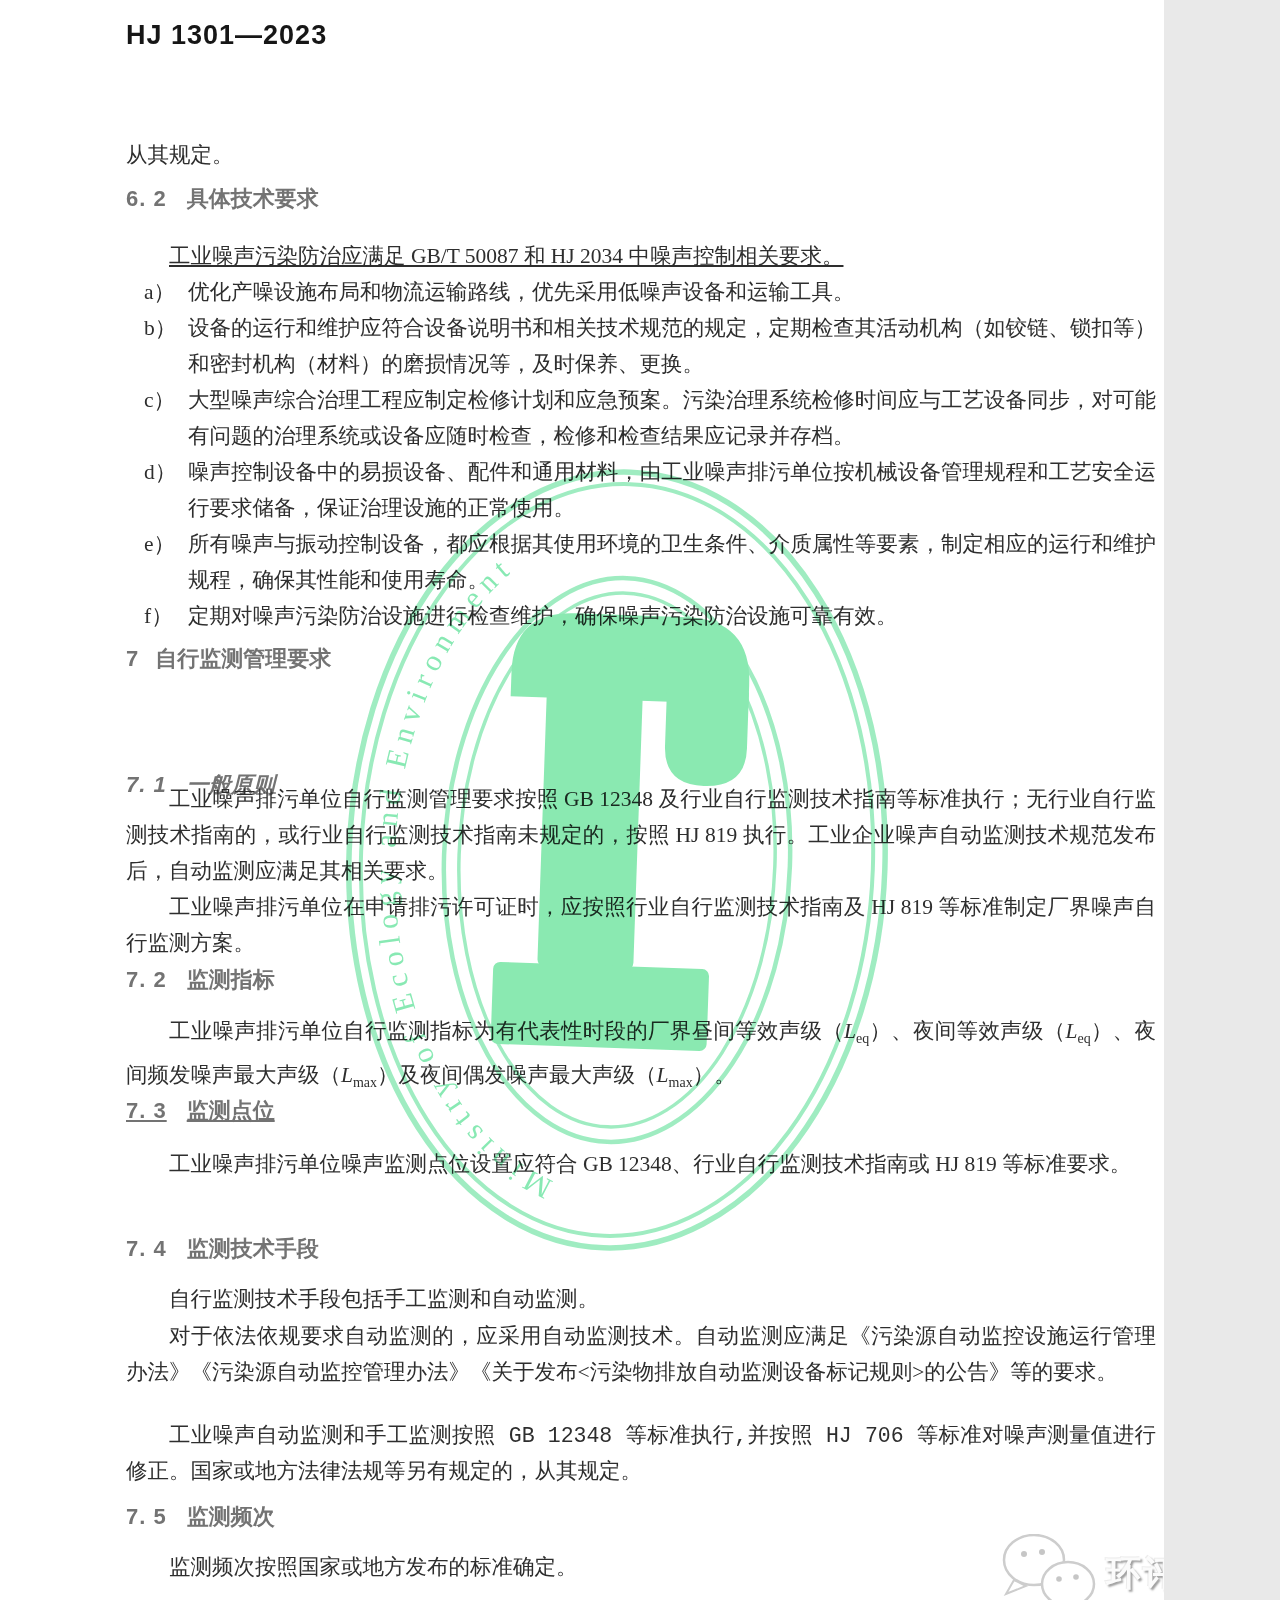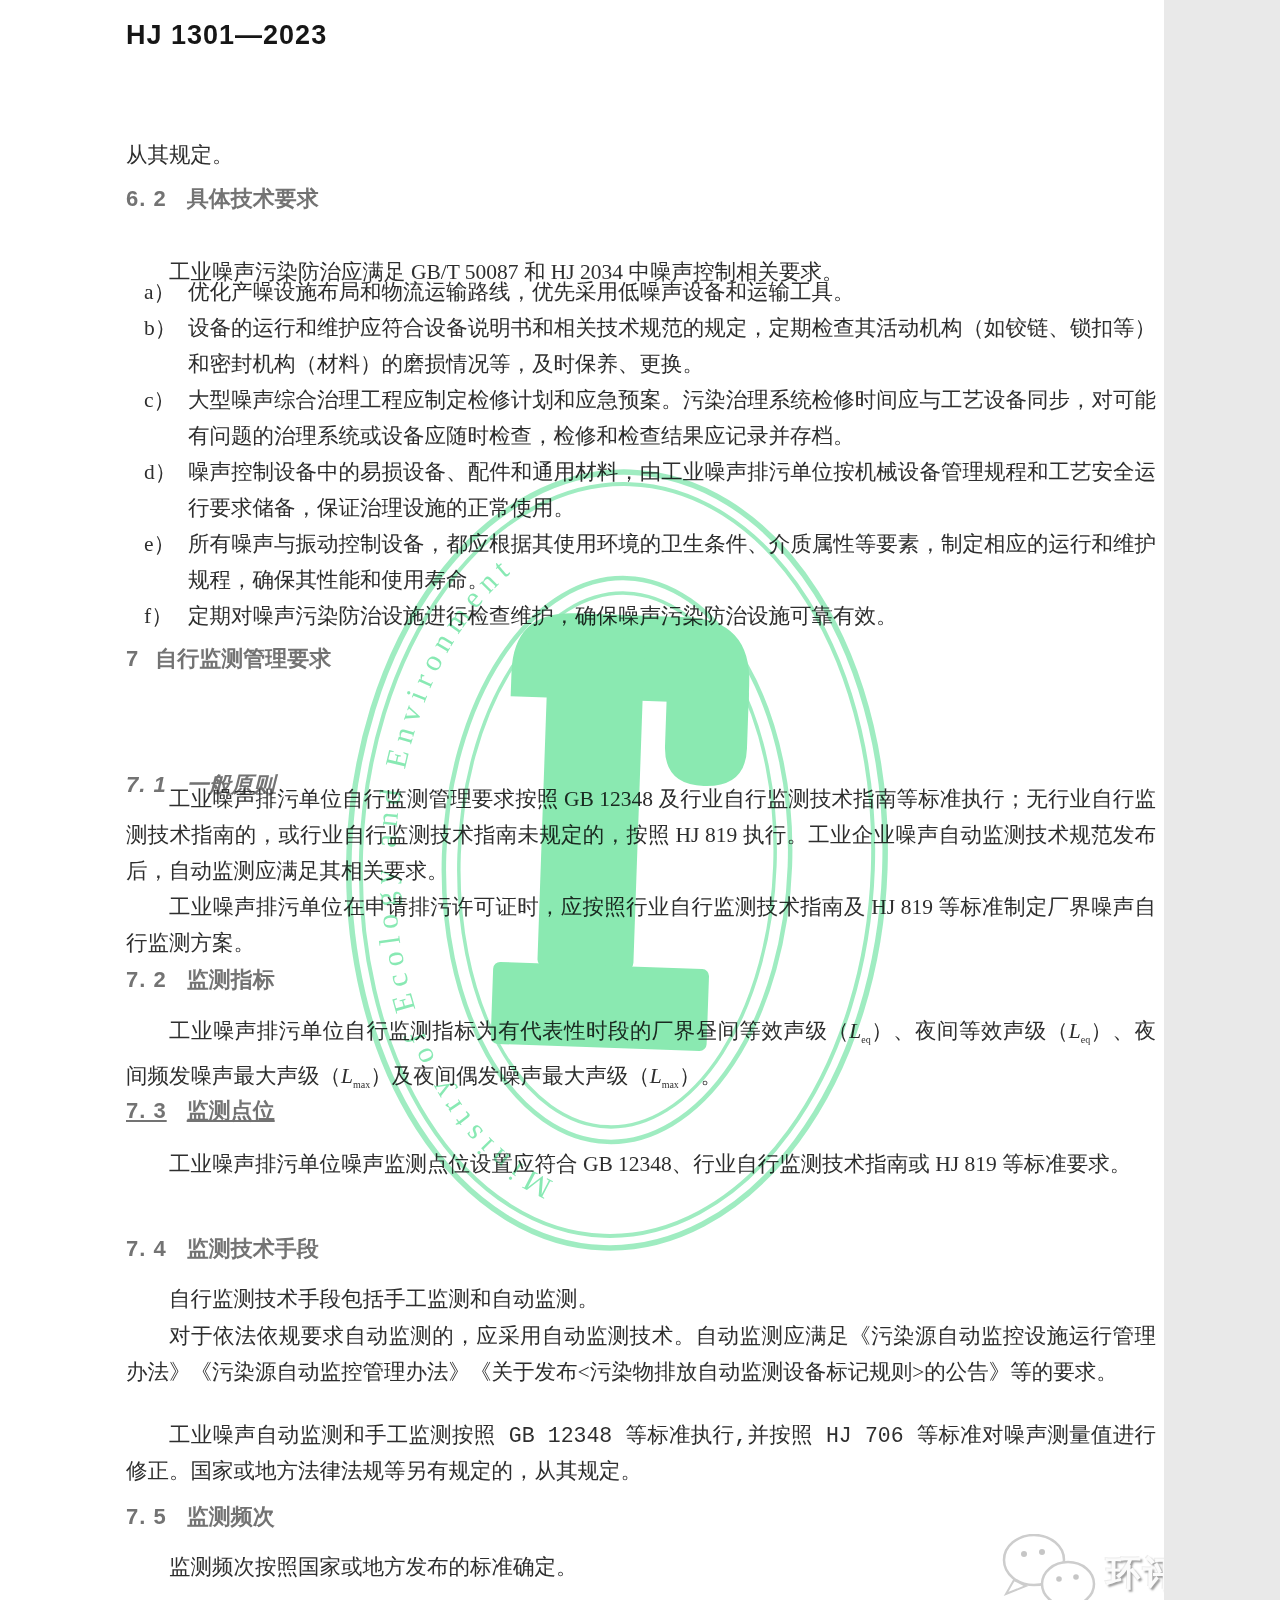--- a/index.html
+++ b/index.html
@@ -12,21 +12,21 @@
   .para{left:126px;width:1030px;}
   .indent{text-indent:43px;}
   .heading{left:126px;width:1030px;font-family:"Liberation Sans","DejaVu Sans",sans-serif;
            font-weight:700;font-size:22px;color:#737373;white-space:nowrap;}
   .heading .h-no{margin-right:20px;letter-spacing:1px;}
   .heading.lvl1 .h-no{margin-right:16px;}
   ul.spec-list{left:126px;width:1030px;list-style:none;margin:0;padding:0;}
   ul.spec-list li{position:relative;padding-left:62px;}
   ul.spec-list .li-label{position:absolute;left:18px;top:0;}
   .var{font-style:italic;font-family:"Liberation Serif",serif;}
-  .sub{font-size:10px;vertical-align:-5px;}
+  .sub{font-size:14px;vertical-align:-5px;}
   
   .wm{left:0;top:0;pointer-events:none;mix-blend-mode:multiply;opacity:.92;}
   .wm text{font-family:"Liberation Serif","DejaVu Serif",serif;font-size:30px;letter-spacing:7px;}
   
   .brand{left:996px;top:1534px;display:flex;align-items:center;gap:8px;}
   .brand-text{font-family:"Liberation Sans","DejaVu Sans",sans-serif;font-weight:700;
               font-size:35px;letter-spacing:2px;color:#fbfbfb;
               text-shadow:2px 2px 2px #9f9f9f,-1px -1px 0 #ececec;white-space:nowrap;}
 </style>
 </head>
@@ -35,21 +35,21 @@
 <div class="page">
 
   <div class="abs doc-code">HJ 1301—2023</div>
 
   <div class="abs para body-text" style="top:137px;">从其规定。</div>
 
   <div class="abs heading" style="top:184px;">
     <span class="h-no">6. 2</span><span>具体技术要求</span>
   </div>
 
-  <div class="abs para body-text indent" style="top:254px;">工业噪声污染防治应满足 GB/T 50087 和 HJ 2034 中噪声控制相关要求。</div>
+  <div class="abs para body-text indent" style="top:238px;text-decoration:underline;">工业噪声污染防治应满足 GB/T 50087 和 HJ 2034 中噪声控制相关要求。</div>
 
   <ul class="abs spec-list body-text" style="top:274px;">
     <li>
       <span class="li-label">a）</span>
       <span>优化产噪设施布局和物流运输路线，优先采用低噪声设备和运输工具。</span>
     </li>
     <li>
       <span class="li-label">b）</span>
       <span>设备的运行和维护应符合设备说明书和相关技术规范的规定，定期检查其活动机构（如铰链、锁扣等）和密封机构（材料）的磨损情况等，及时保养、更换。</span>
     </li>

